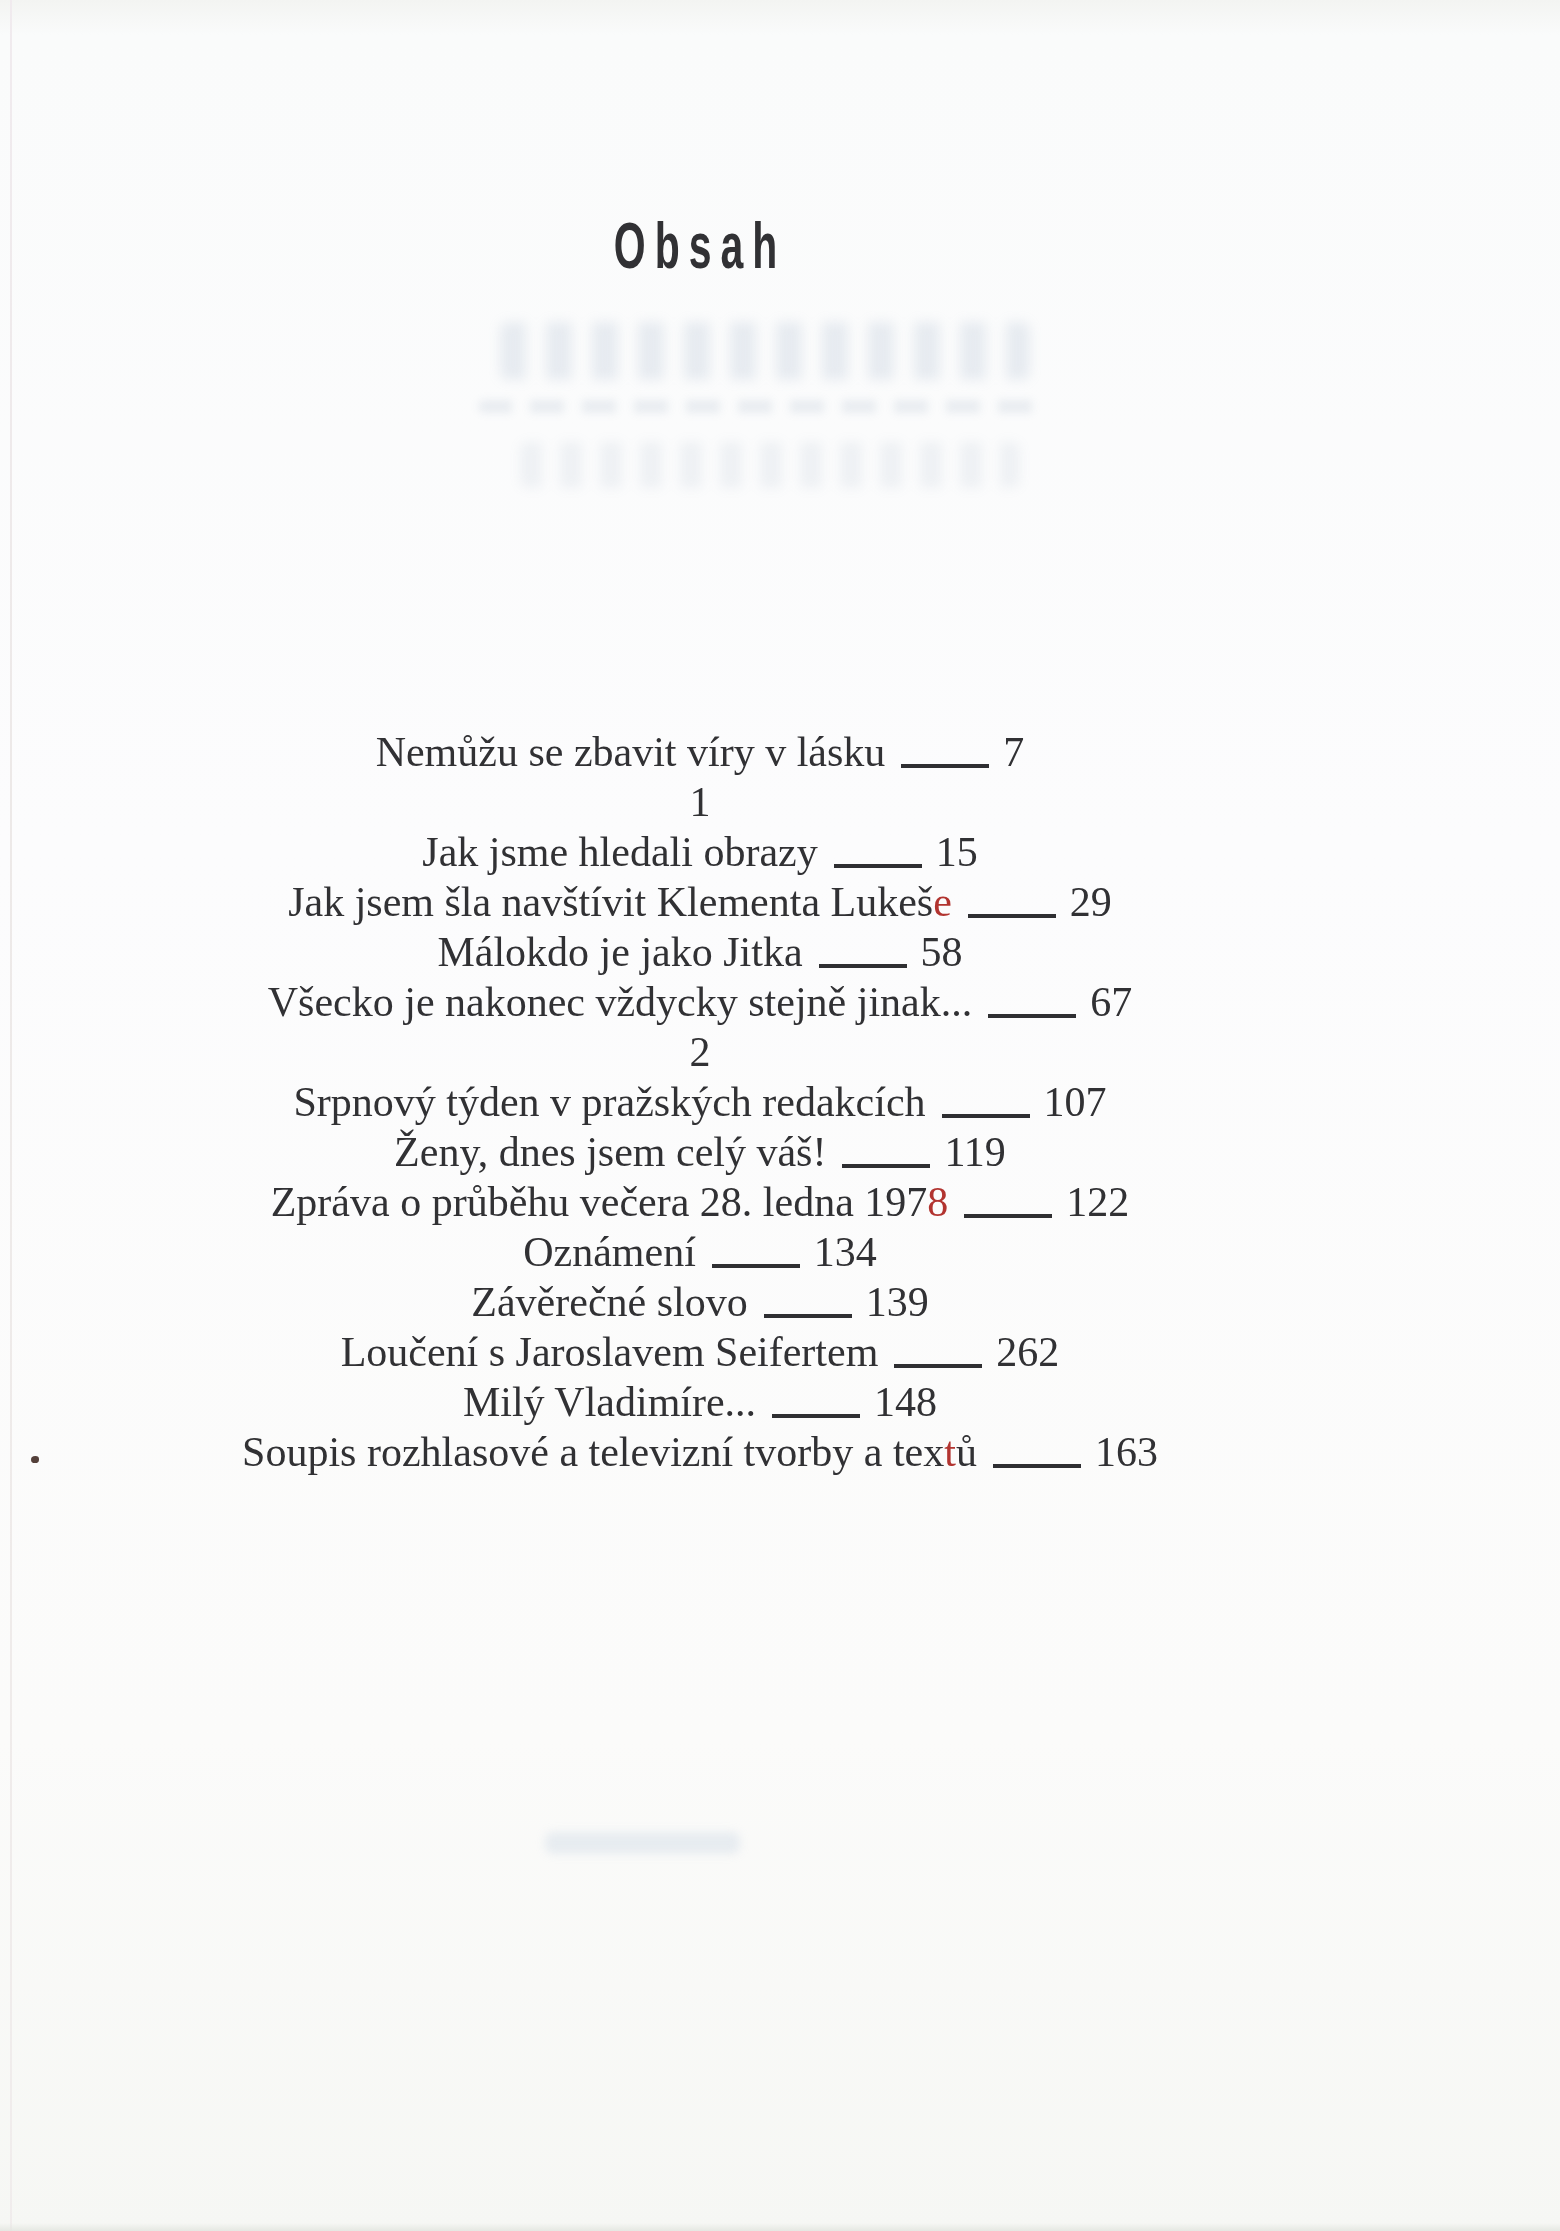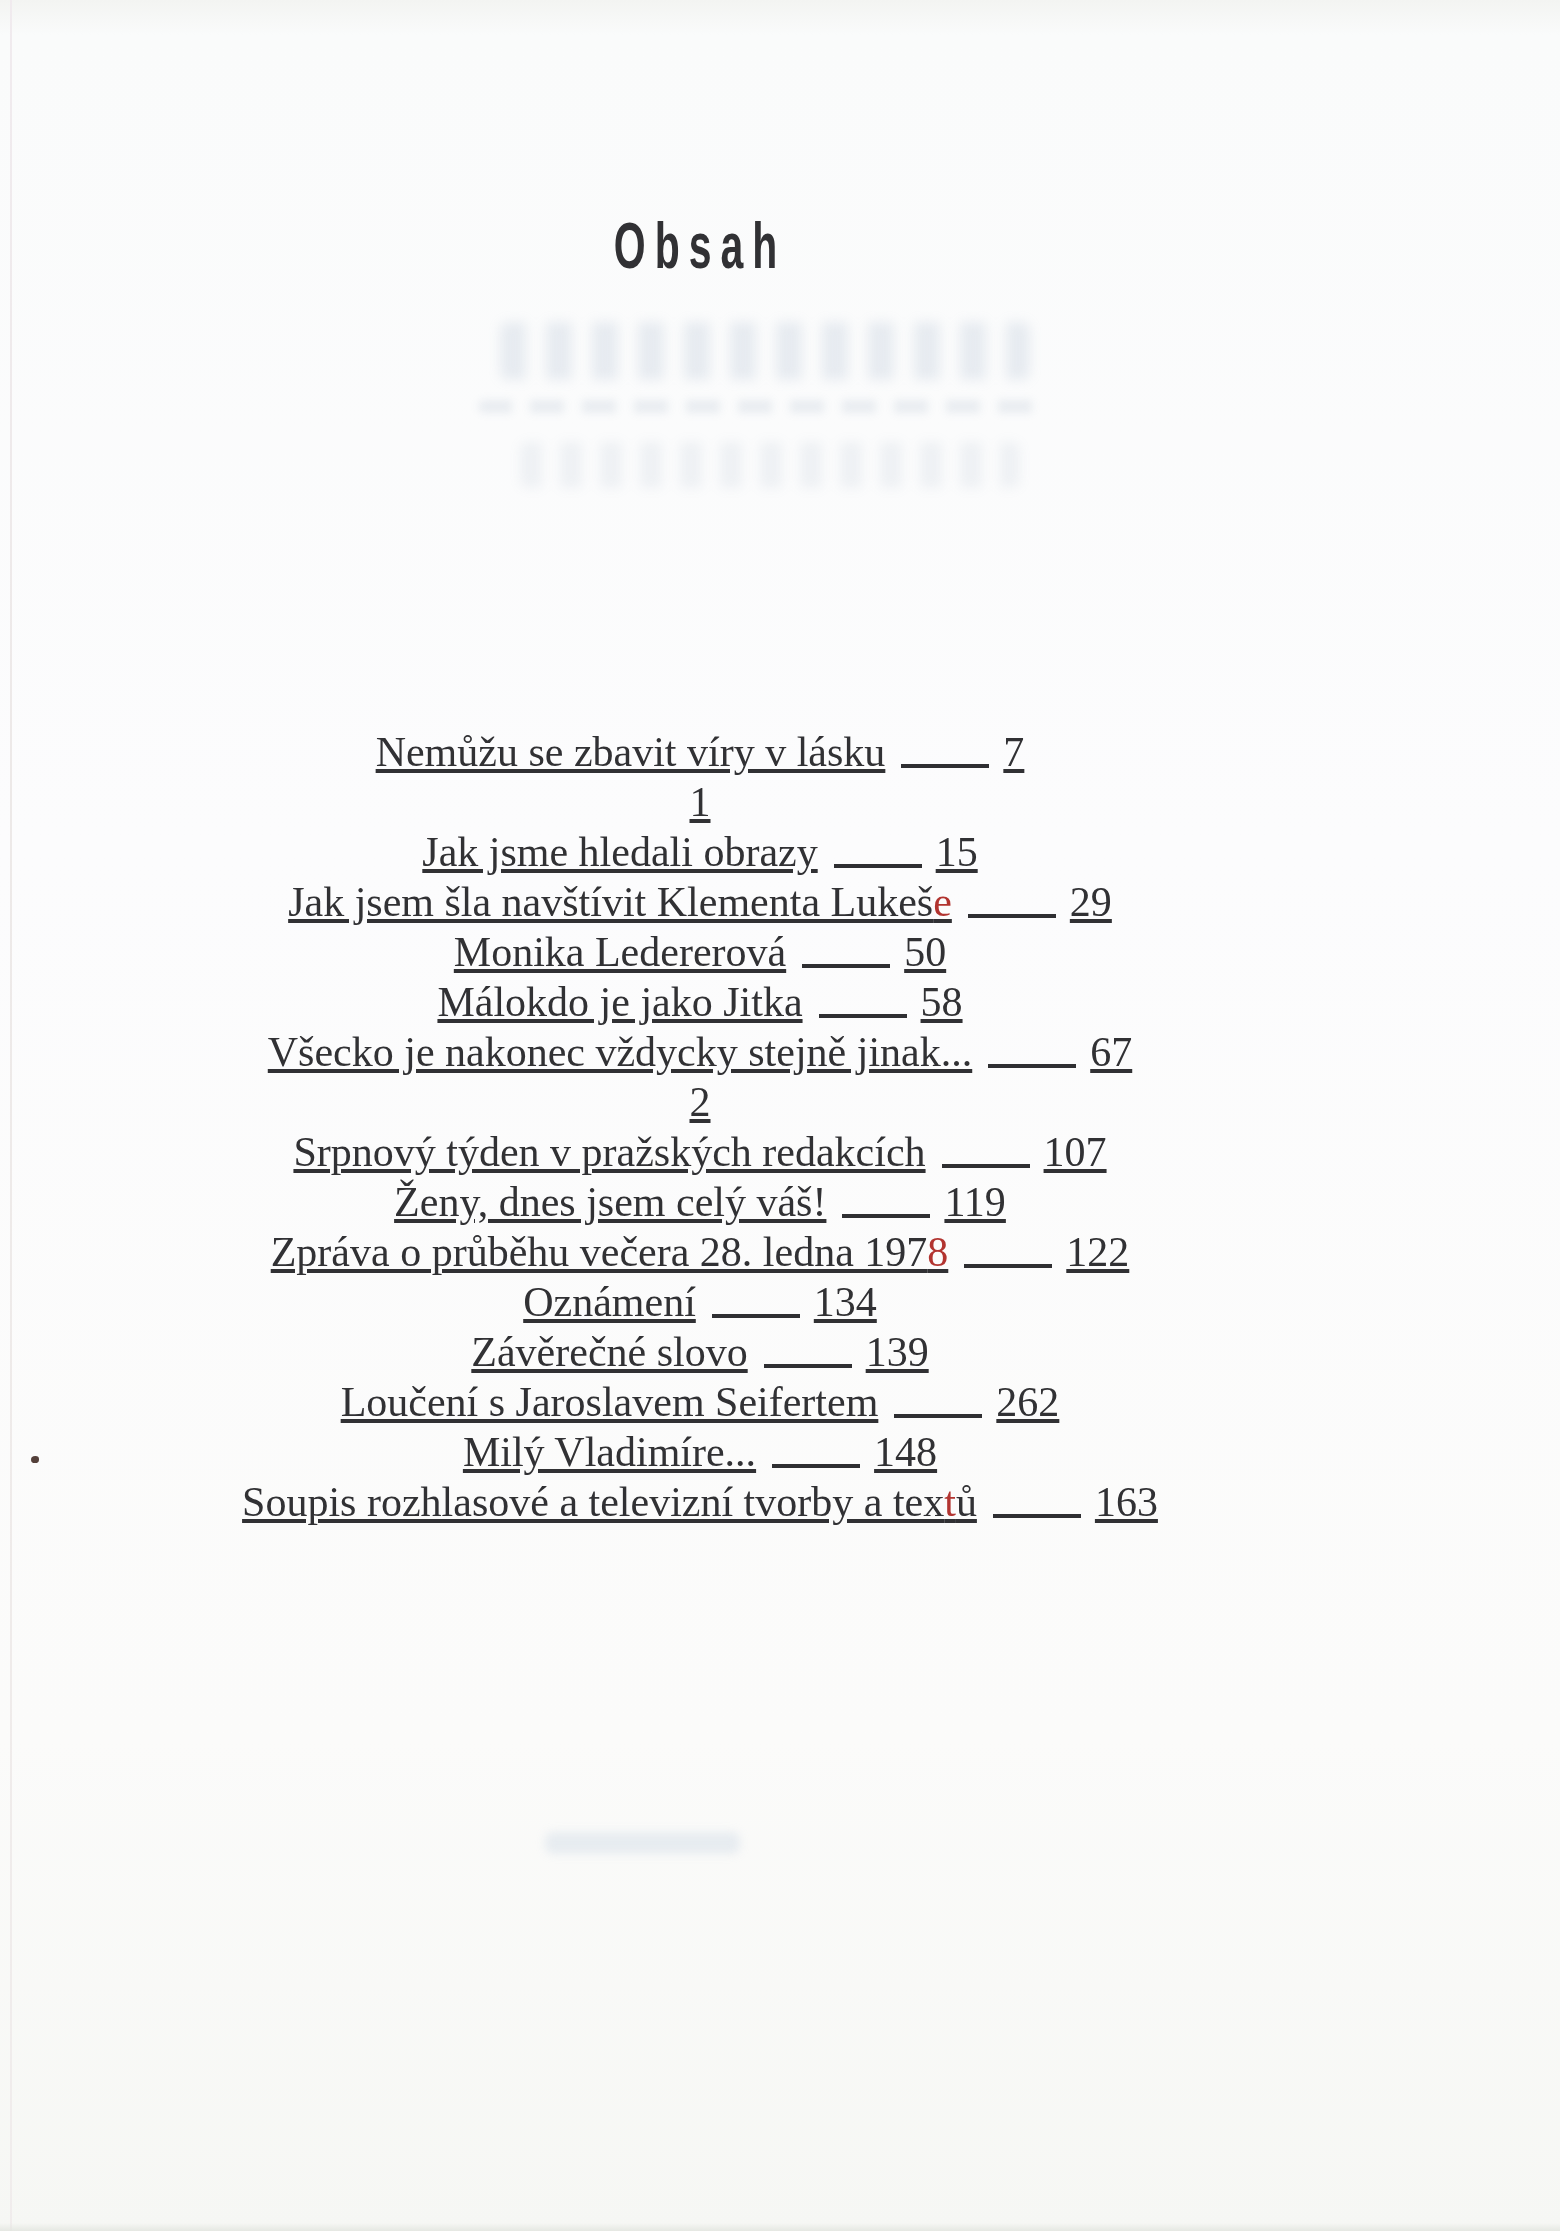--- a/index.html
+++ b/index.html
@@ -40,21 +40,21 @@
     position: absolute;
     top: 727px; left: 0;
     width: 1400px;
     text-align: center;
     font-size: 42px;
     line-height: 50px;
     color: var(--ink, #313134);
   }
   .row { white-space: nowrap; }
   .row.group-break { margin-top: 54px; }
-  .label, .pagenum, .divider-number { color: var(--ink, #313134); text-decoration: underline; }
+  .label, .pagenum, .divider-number { color: var(--ink, #313134); }
   .red { color: var(--accent-red, #b23430); }
   .rule {
     display: inline-block;
     width: 88px; height: 4px;
     background: var(--rule, #2f2f32);
     margin: 0 14px 0 16px;
     transform: translateY(2px);
   }
 
   
@@ -134,21 +134,20 @@
   <div class="ghost ghost-3"></div>
   <div class="ghost ghost-bottom"></div>
 
   <h1 class="title">Obsah</h1>
 
   <div class="toc">
       <div class="row"><span class="label"><span>Nemůžu se zbavit víry v lásku</span></span><span class="rule"></span><span class="pagenum">7</span></div>
       <div class="row"><span class="divider-number">1</span></div>
       <div class="row"><span class="label"><span>Jak jsme hledali obrazy</span></span><span class="rule"></span><span class="pagenum">15</span></div>
       <div class="row"><span class="label"><span>Jak jsem šla navštívit Klementa Lukeš</span><span class="red">e</span></span><span class="rule"></span><span class="pagenum">29</span></div>
-      <div class="row"><span class="label"><span>Monika Ledererová</span></span><span class="rule"></span><span class="pagenum">50</span></div>
       <div class="row"><span class="label"><span>Málokdo je jako Jitka</span></span><span class="rule"></span><span class="pagenum">58</span></div>
       <div class="row"><span class="label"><span>Všecko je nakonec vždycky stejně jinak...</span></span><span class="rule"></span><span class="pagenum">67</span></div>
       <div class="row"><span class="divider-number">2</span></div>
       <div class="row"><span class="label"><span>Srpnový týden v pražských redakcích</span></span><span class="rule"></span><span class="pagenum">107</span></div>
       <div class="row"><span class="label"><span>Ženy, dnes jsem celý váš!</span></span><span class="rule"></span><span class="pagenum">119</span></div>
       <div class="row"><span class="label"><span>Zpráva o průběhu večera 28. ledna 197</span><span class="red">8</span></span><span class="rule"></span><span class="pagenum">122</span></div>
       <div class="row"><span class="label"><span>Oznámení</span></span><span class="rule"></span><span class="pagenum">134</span></div>
       <div class="row"><span class="label"><span>Závěrečné slovo</span></span><span class="rule"></span><span class="pagenum">139</span></div>
       <div class="row"><span class="label"><span>Loučení s Jaroslavem Seifertem</span></span><span class="rule"></span><span class="pagenum">262</span></div>
       <div class="row"><span class="label"><span>Milý Vladimíre...</span></span><span class="rule"></span><span class="pagenum">148</span></div>

